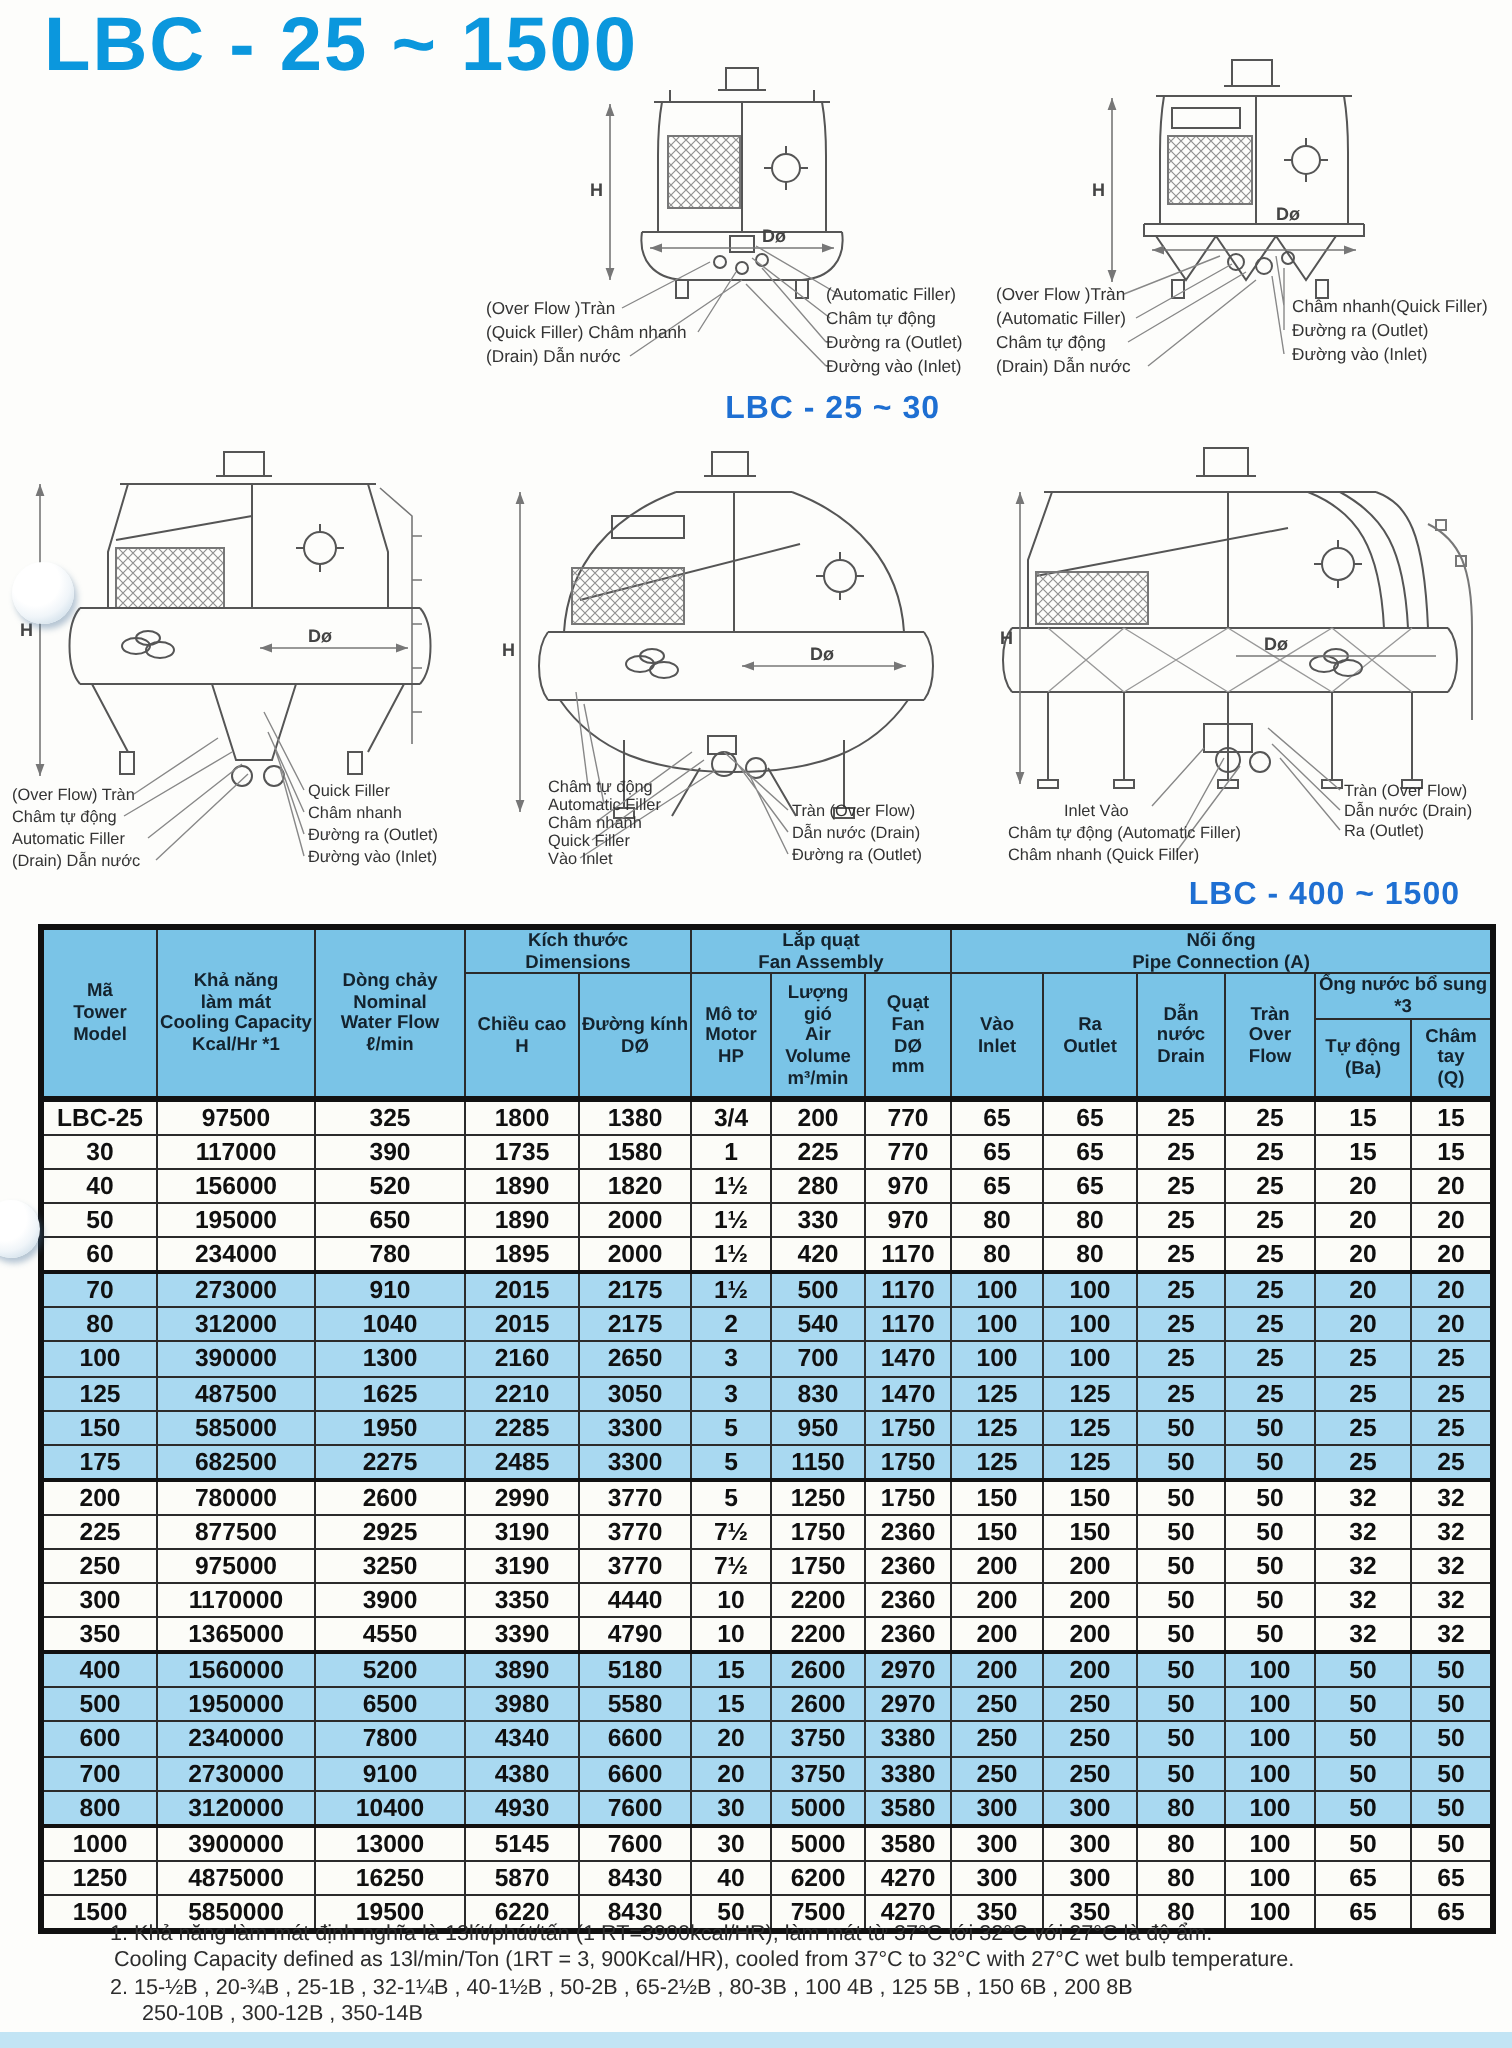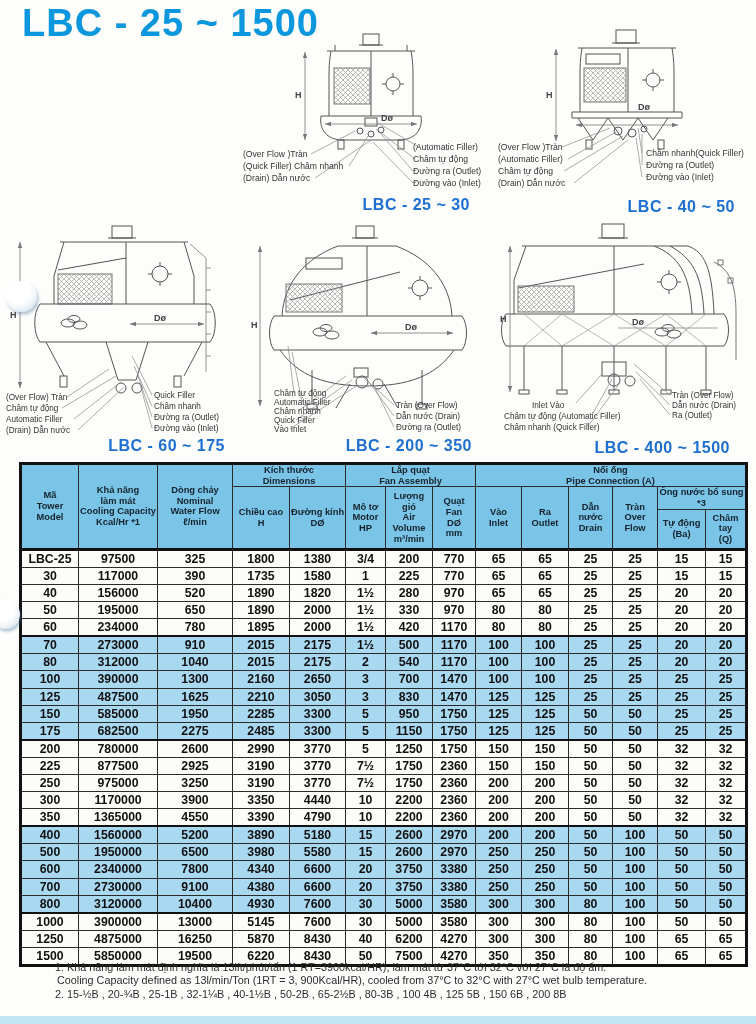--- a/index.html
+++ b/index.html
@@ -128,21 +128,20 @@
     <text class="dim" x="48" y="70">H</text>
     <text class="dim" x="140" y="82">Dø</text>
     <text class="lbl" x="0" y="122">(Over Flow )Tràn</text>
     <text class="lbl" x="0" y="134">(Automatic Filler)</text>
     <text class="lbl" x="0" y="146">Châm tự động</text>
     <text class="lbl" x="0" y="158">(Drain) Dẫn nước</text>
     <text class="lbl" x="148" y="128">Châm nhanh(Quick Filler)</text>
     <text class="lbl" x="148" y="140">Đường ra (Outlet)</text>
     <text class="lbl" x="148" y="152">Đường vào (Inlet)</text>
   </svg>
-  <div class="dia-caption" style="left:535px;top:198px;width:200px">LBC - 40 ~ 50</div>
 
   <svg class="dia" style="left:4px;top:224px" width="240" height="212" viewBox="0 0 240 212">
     <defs>
         <pattern id="ht3" width="5" height="5" patternUnits="userSpaceOnUse">
       <path d="M0 5L5 0M0 0L5 5" stroke="#909090" stroke-width="0.6"></path>
         </pattern>
       </defs>
     <g stroke="#555" fill="none" stroke-width="1">
       <rect x="108" y="2" width="20" height="12"></rect>
         <line x1="104" y1="14" x2="132" y2="14"></line>
@@ -176,21 +175,20 @@
     <text class="dim" x="150" y="97">Dø</text>
     <text class="lbl2" x="2" y="176">(Over Flow) Tràn</text>
     <text class="lbl2" x="2" y="187">Châm tự động</text>
     <text class="lbl2" x="2" y="198">Automatic Filler</text>
     <text class="lbl2" x="2" y="209">(Drain) Dẫn nước</text>
     <text class="lbl2" x="150" y="174">Quick Filler</text>
     <text class="lbl2" x="150" y="185">Châm nhanh</text>
     <text class="lbl2" x="150" y="196">Đường ra (Outlet)</text>
     <text class="lbl2" x="150" y="207">Đường vào (Inlet)</text>
   </svg>
-  <div class="dia-caption" style="left:25px;top:437px;width:200px">LBC - 60 ~ 175</div>
 
   <svg class="dia" style="left:250px;top:224px" width="238" height="212" viewBox="0 0 238 212">
     <defs>
         <pattern id="ht4" width="5" height="5" patternUnits="userSpaceOnUse">
       <path d="M0 5L5 0M0 0L5 5" stroke="#909090" stroke-width="0.6"></path>
         </pattern>
       </defs>
     <g stroke="#555" fill="none" stroke-width="1">
       <rect x="106" y="2" width="18" height="12"></rect>
         <line x1="102" y1="14" x2="128" y2="14"></line>
@@ -226,21 +224,20 @@
     <text class="dim" x="155" y="106">Dø</text>
     <text class="lbl2" x="24" y="172">Châm tự động</text>
     <text class="lbl2" x="24" y="181">Automatic Filler</text>
     <text class="lbl2" x="24" y="190">Châm nhanh</text>
     <text class="lbl2" x="24" y="199">Quick Filler</text>
     <text class="lbl2" x="24" y="208">Vào Inlet</text>
     <text class="lbl2" x="146" y="184">Tràn (Over Flow)</text>
     <text class="lbl2" x="146" y="195">Dẫn nước (Drain)</text>
     <text class="lbl2" x="146" y="206">Đường ra (Outlet)</text>
   </svg>
-  <div class="dia-caption" style="left:272px;top:437px;width:200px">LBC - 200 ~ 350</div>
 
   <svg class="dia" style="left:484px;top:222px" width="272" height="214" viewBox="0 0 272 214">
     <defs>
         <pattern id="ht5" width="5" height="5" patternUnits="userSpaceOnUse">
       <path d="M0 5L5 0M0 0L5 5" stroke="#909090" stroke-width="0.6"></path>
         </pattern>
       </defs>
     <g stroke="#555" fill="none" stroke-width="1">
       <rect x="118" y="2" width="22" height="14"></rect>
         <line x1="114" y1="16" x2="144" y2="16"></line>
@@ -746,18 +743,19 @@
             <td>65</td>
           </tr>
         </tbody>
     </table>
   </div>
 
   <div class="footnotes">
     <div>1. Khả năng làm mát định nghĩa là  13lít/phút/tấn (1 RT=3900kcal/HR), làm mát từ 37°C tới 32°C với 27°C là độ ẩm.</div>
     <div class="fn-en">Cooling Capacity defined as 13l/min/Ton (1RT = 3, 900Kcal/HR), cooled from 37°C to 32°C with 27°C wet bulb temperature.</div>
     <div>2. 15-½B , 20-¾B , 25-1B , 32-1¼B , 40-1½B , 50-2B , 65-2½B , 80-3B , 100  4B , 125  5B , 150  6B , 200  8B</div>
+    <div class="fn-ind">250-10B , 300-12B , 350-14B</div>
   </div>
 
   <div class="punch punch1"></div>
   <div class="punch punch2"></div>
   <div class="bottom-strip"></div>
 </div>
 
 </body></html>

